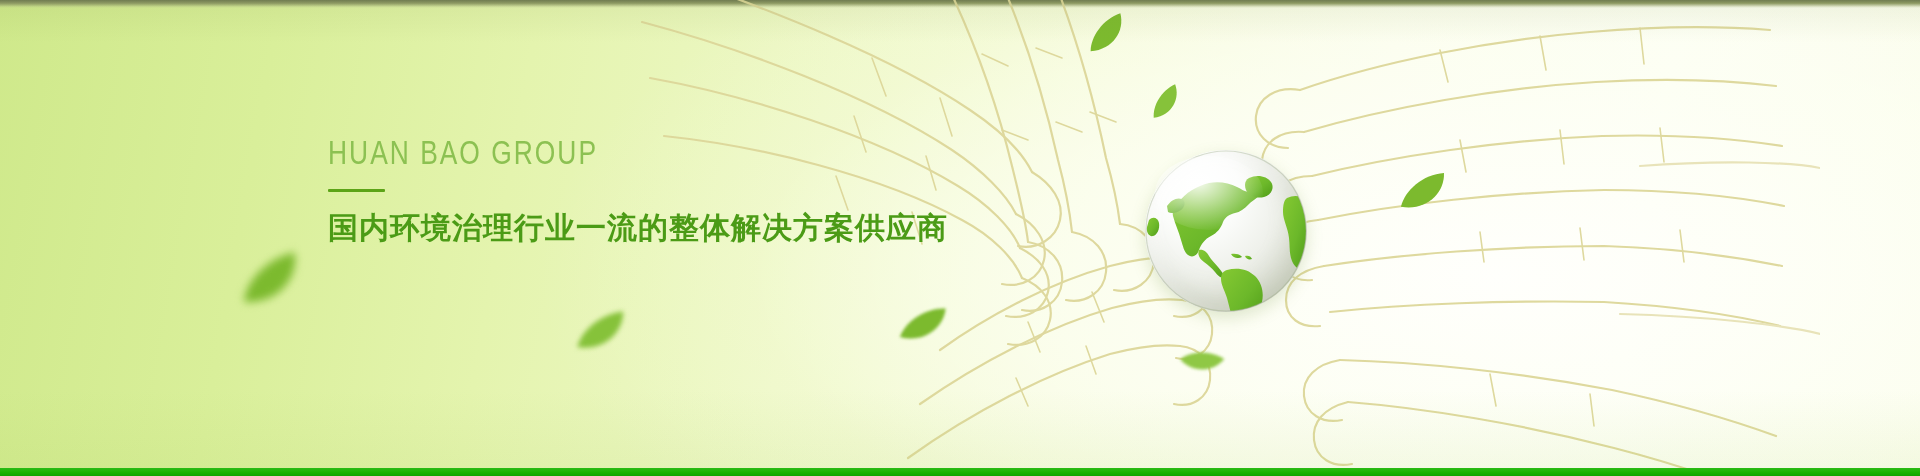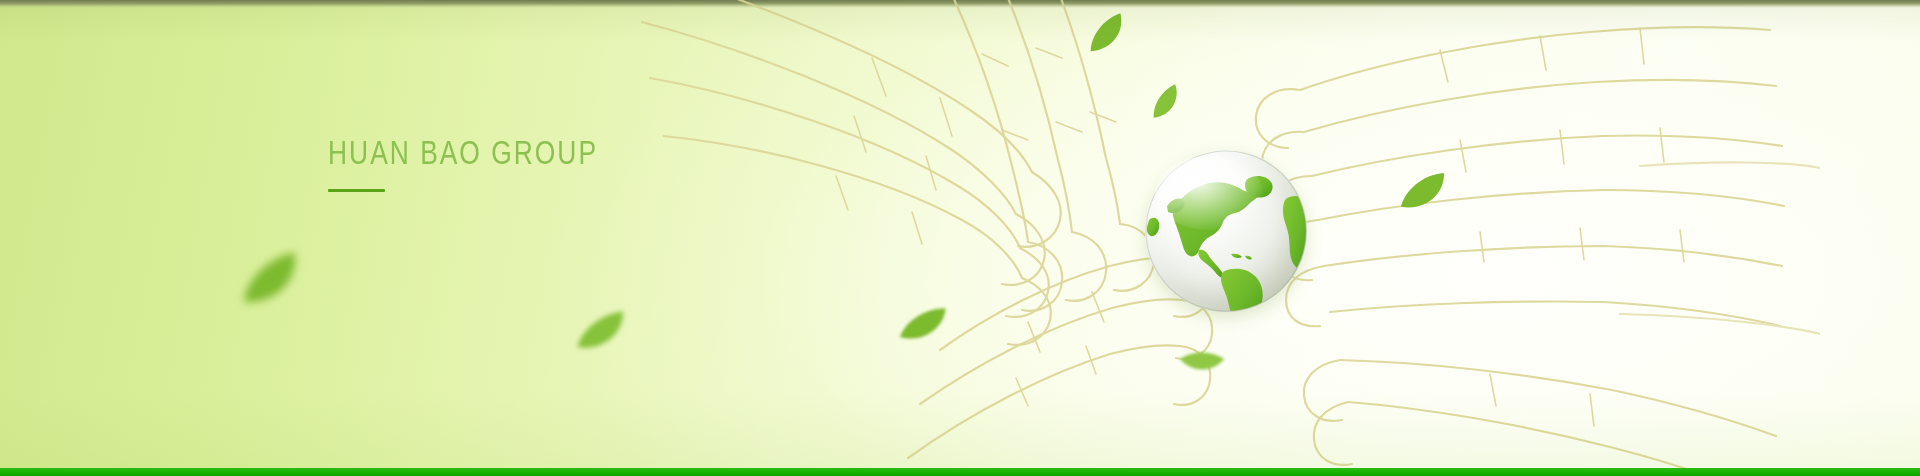--- a/index.html
+++ b/index.html
@@ -232,16 +232,17 @@
     <svg width="46" height="26" viewBox="0 0 46 26">
         <path d="M2 16 C10 4 28 -2 44 2 C38 17 20 26 2 16 Z" fill="#8fc845"></path>
       </svg>
   </div>
 
   <div id="vshade"></div>
 
   <div id="textblock">
     <div id="en-title">HUAN BAO GROUP</div>
     <div id="divider"></div>
+    <div class="cn-line" id="cn1">国内环境治理行业一流的整体解决方案供应商</div>
   </div>
 
   <div id="bottombar"></div>
 </div>
 
 </body></html>

